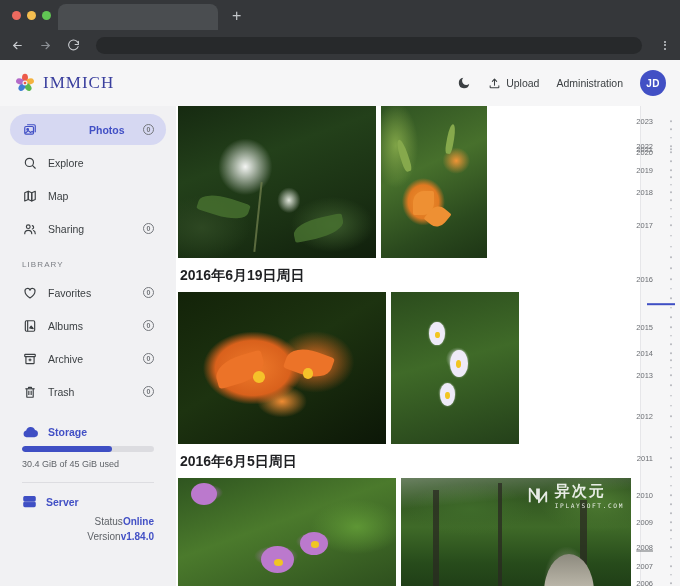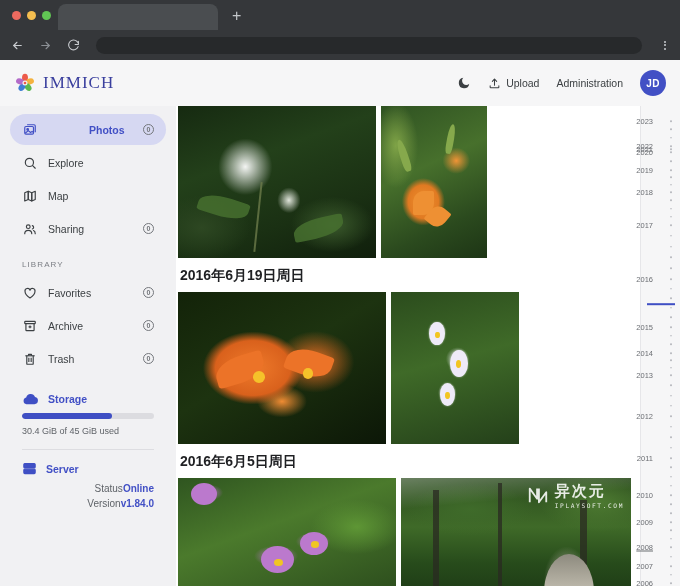--- a/index.html
+++ b/index.html
@@ -298,20 +298,31 @@
         <div class="nav">
           <span class="ic">
             <svg width="14" height="14" viewBox="0 0 24 24" fill="none" stroke="currentColor" stroke-width="2" stroke-linejoin="round">
                 <path d="M12 20.5S3.5 15 3.5 9.4A4.4 4.4 0 0 1 12 7.2a4.4 4.4 0 0 1 8.5 2.2C20.5 15 12 20.5 12 20.5z"></path>
               </svg>
           </span>
           <span class="lbl">Favorites</span>
           <span class="badge">0</span>
         </div>
 
+        <div class="nav">
+          <span class="ic">
+            <svg width="14" height="14" viewBox="0 0 24 24" fill="none" stroke="currentColor" stroke-width="2" stroke-linejoin="round">
+                <rect x="4" y="3" width="16" height="18" rx="2"></rect>
+                <line x1="8" y1="3" x2="8" y2="21"></line>
+                <path d="M11.5 15.5 14 12l3.5 4.5z" fill="currentColor"></path>
+              </svg>
+          </span>
+          <span class="lbl">Albums</span>
+          <span class="badge">0</span>
+        </div>
 
         <div class="nav">
           <span class="ic">
             <svg width="14" height="14" viewBox="0 0 24 24" fill="none" stroke="currentColor" stroke-width="2" stroke-linejoin="round">
                 <rect x="3" y="4" width="18" height="4" rx="1"></rect>
                 <path d="M5 8v11a1 1 0 0 0 1 1h12a1 1 0 0 0 1-1V8"></path>
                 <line x1="12" y1="11" x2="12" y2="16"></line>
                 <line x1="9.5" y1="13.5" x2="14.5" y2="13.5"></line>
               </svg>
           </span>

